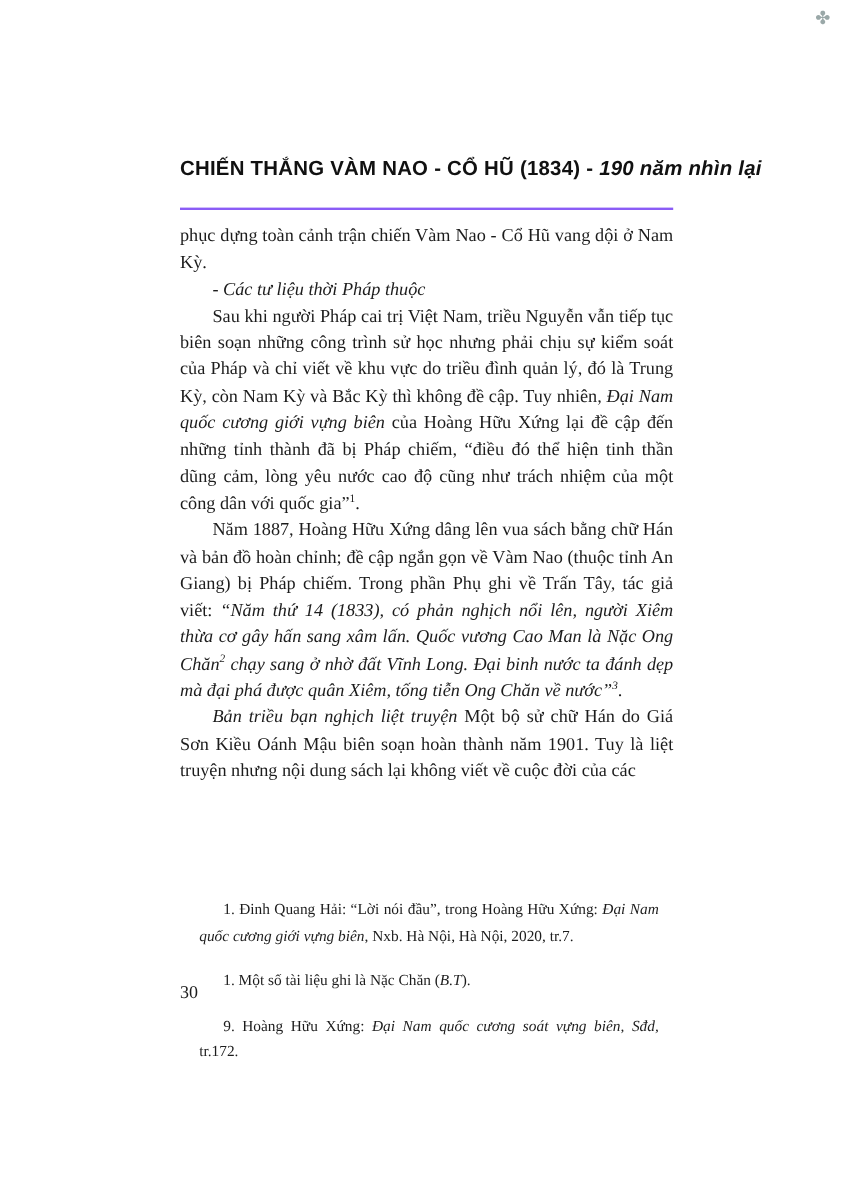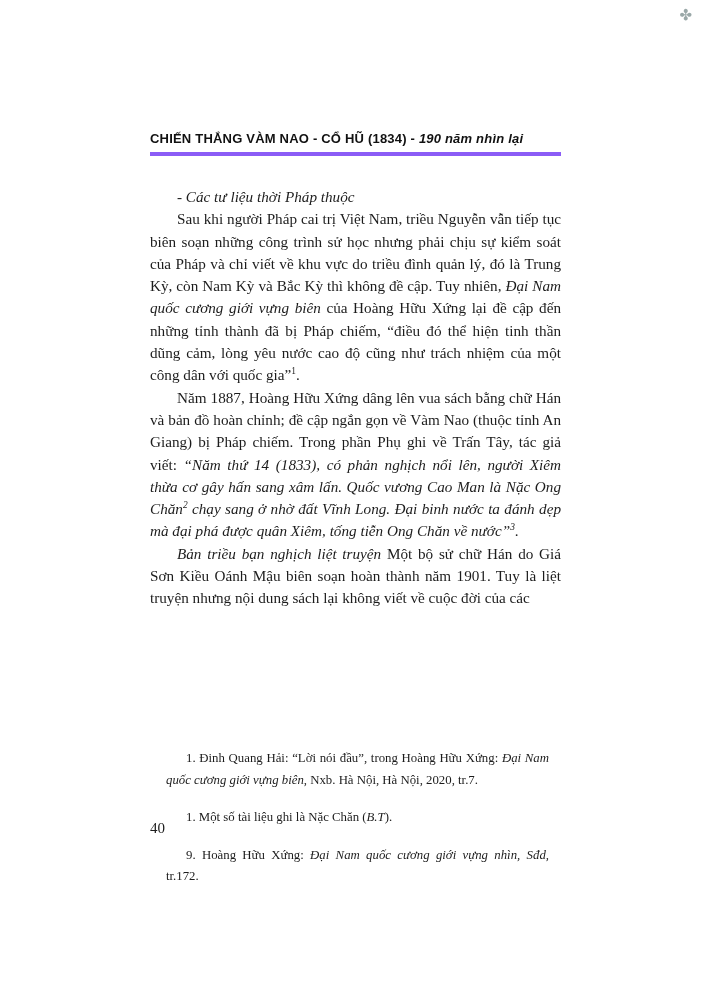--- a/index.html
+++ b/index.html
@@ -21,25 +21,25 @@
     color: #9aa8a8;
     line-height: 1;
   }
   .running-header {
     position: absolute;
     left: 150px;
     top: 131px;
     width: 411px;
     font-family: "Liberation Sans", "DejaVu Sans", sans-serif;
     font-weight: bold;
-    font-size: 13px;
+    font-size: 17px;
     letter-spacing: 0.2px;
     color: #111;
-    padding-bottom: 6px;
-    border-bottom: 4px solid #8b5cf6;
+    padding-bottom: 22px;
+    border-bottom: 2px solid #8b5cf6;
     white-space: nowrap;
   }
   .body-text {
     position: absolute;
     left: 150px;
     top: 186px;
     width: 411px;
     font-size: 15.2px;
     line-height: 22.3px;
   }
@@ -77,27 +77,28 @@
 </head>
 <body>
 
 <div class="page">
 
   <div class="ornament">✤</div>
 
   <div class="running-header"><span>CHIẾN THẮNG VÀM NAO - CỔ HŨ (1834) - </span><span class="it">190 năm nhìn lại</span></div>
 
   <div class="body-text">
+    <p><span>phục dựng toàn cảnh trận chiến Vàm Nao - Cổ Hũ vang dội ở Nam Kỳ.</span></p>
     <p class="indent"><span class="it">- Các tư liệu thời Pháp thuộc</span></p>
     <p class="indent"><span>Sau khi người Pháp cai trị Việt Nam, triều Nguyễn vẫn tiếp tục biên soạn những công trình sử học nhưng phải chịu sự kiểm soát của Pháp và chỉ viết về khu vực do triều đình quản lý, đó là Trung Kỳ, còn Nam Kỳ và Bắc Kỳ thì không đề cập. Tuy nhiên, </span><span class="it">Đại Nam quốc cương giới vựng biên</span><span> của Hoàng Hữu Xứng lại đề cập đến những tỉnh thành đã bị Pháp chiếm, “điều đó thể hiện tinh thần dũng cảm, lòng yêu nước cao độ cũng như trách nhiệm của một công dân với quốc gia”</span><sup>1</sup><span>.</span></p>
     <p class="indent"><span>Năm 1887, Hoàng Hữu Xứng dâng lên vua sách bằng chữ Hán và bản đồ hoàn chỉnh; đề cập ngắn gọn về Vàm Nao (thuộc tỉnh An Giang) bị Pháp chiếm. Trong phần Phụ ghi về Trấn Tây, tác giả viết: </span><span class="it">“Năm thứ 14 (1833), có phản nghịch nổi lên, người Xiêm thừa cơ gây hấn sang xâm lấn. Quốc vương Cao Man là Nặc Ong Chăn</span><sup class="it">2</sup><span class="it"> chạy sang ở nhờ đất Vĩnh Long. Đại binh nước ta đánh dẹp mà đại phá được quân Xiêm, tống tiễn Ong Chăn về nước”</span><sup class="it">3</sup><span>.</span></p>
     <p class="indent"><span class="it">Bản triều bạn nghịch liệt truyện</span><span> Một bộ sử chữ Hán do Giá Sơn Kiều Oánh Mậu biên soạn hoàn thành năm 1901. Tuy là liệt truyện nhưng nội dung sách lại không viết về cuộc đời của các</span></p>
   </div>
 
   <div class="footnotes">
     <p><span>1. Đinh Quang Hải: “Lời nói đầu”, trong Hoàng Hữu Xứng: </span><span class="it">Đại Nam quốc cương giới vựng biên</span><span>, Nxb. Hà Nội, Hà Nội, 2020, tr.7.</span></p>
     <p><span>1. Một số tài liệu ghi là Nặc Chăn (</span><span class="it">B.T</span><span>).</span></p>
-    <p><span>9. Hoàng Hữu Xứng: </span><span class="it">Đại Nam quốc cương giới vựng nhìn, Sđd,</span><span> tr.172.</span></p>
+    <p><span>9. Hoàng Hữu Xứng: </span><span class="it">Đại Nam quốc cương soát vựng biên, Sđd,</span><span> tr.172.</span></p>
   </div>
 
-  <div class="page-number">40</div>
+  <div class="page-number">30</div>
 
 </div>
 
 </body></html>

